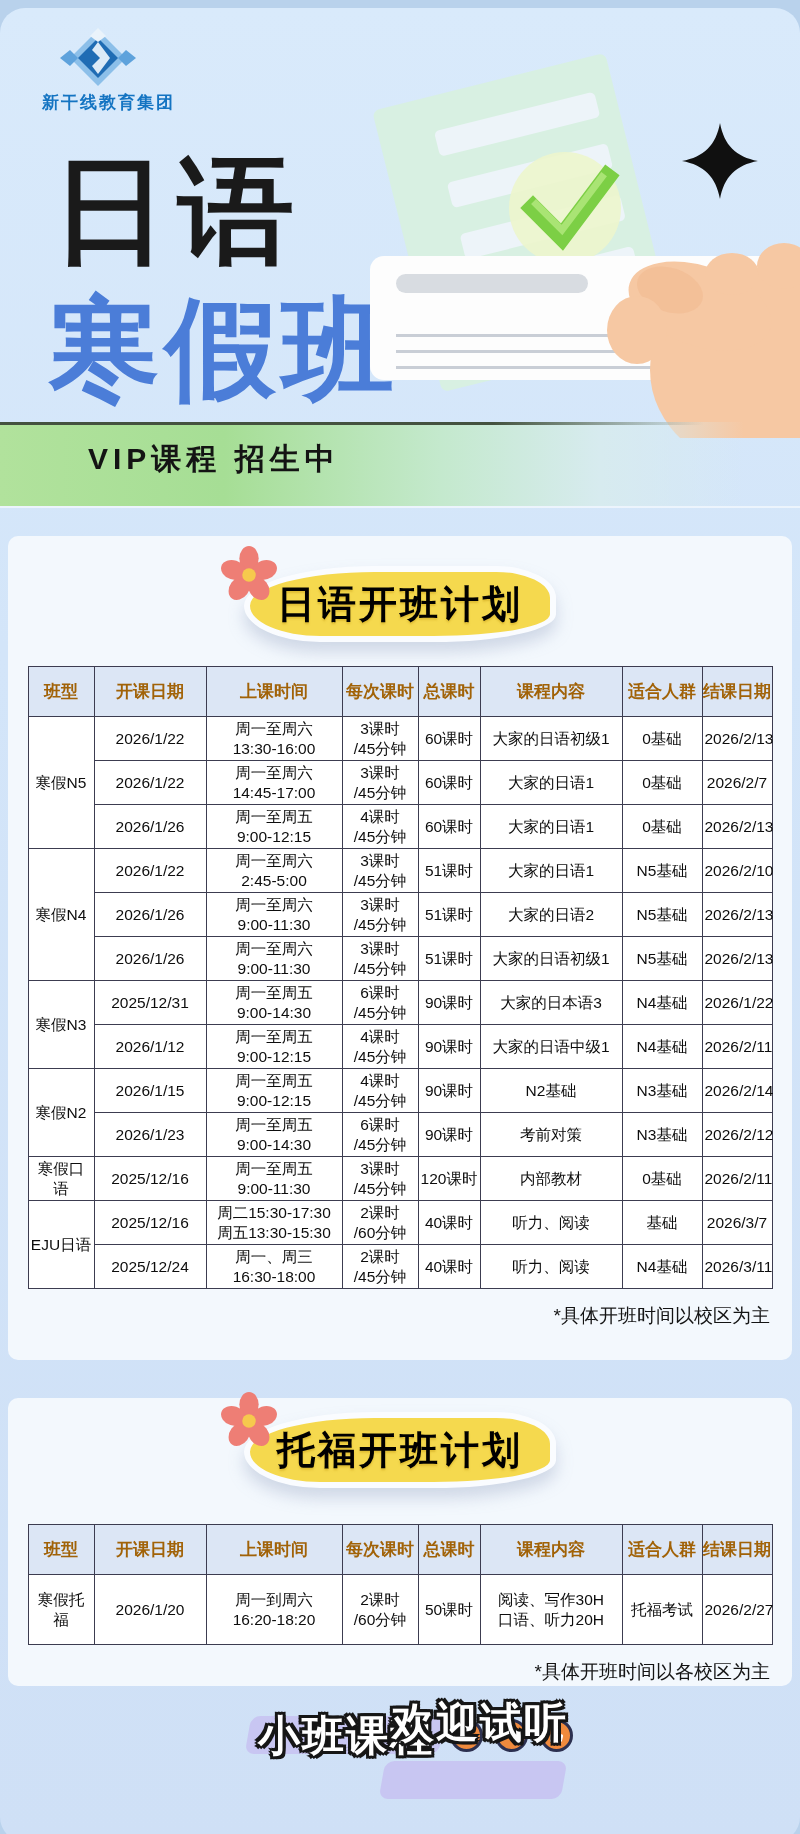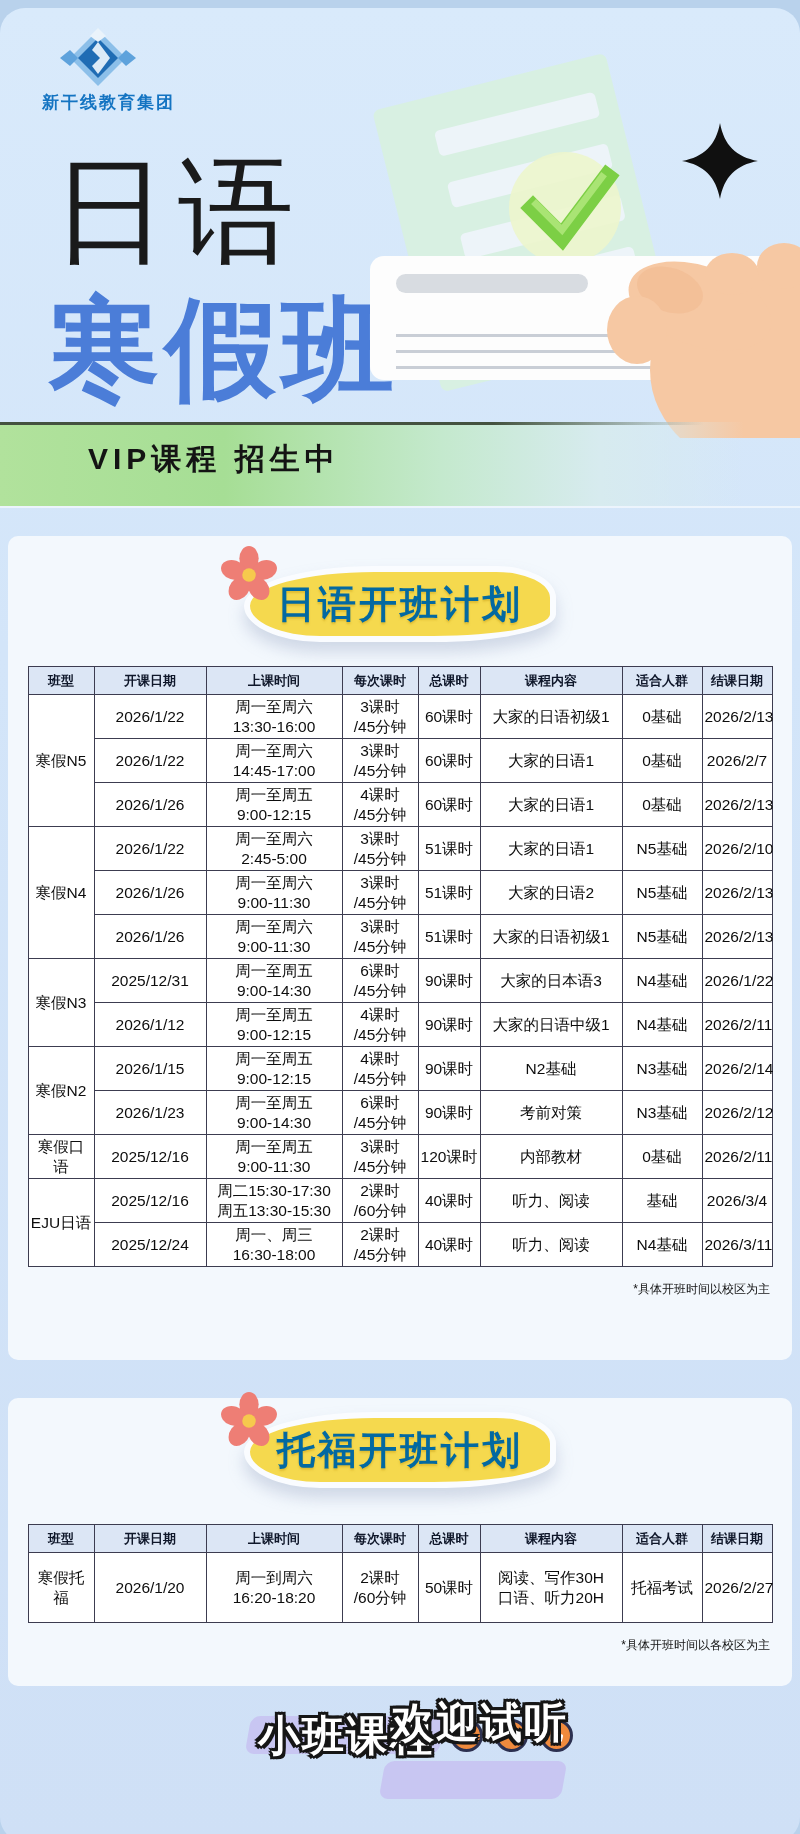--- a/index.html
+++ b/index.html
@@ -9,21 +9,21 @@
     background:linear-gradient(180deg,#d9eafb 0%, #d3e5f9 35%, #cfe0f6 100%);
     border-radius:25px;
   }
 
   
   .logo{ position:absolute; left:42px; top:20px; width:200px; }
   .logo svg{ display:block; margin-left:18px; }
   .logo-text{ font-size:17px; font-weight:700; color:#1474c2; letter-spacing:2px; margin-top:3px; }
 
   
-  .title1{ position:absolute; left:52px; top:140px; font-size:116px; font-weight:400;
+  .title1{ position:absolute; left:52px; top:140px; font-size:116px; font-weight:700;
            color:#1a1a1a; letter-spacing:10px; line-height:1.1; }
   .title2{ position:absolute; left:48px; top:280px; font-size:112px; font-weight:900;
            color:#4b7dd8; letter-spacing:5px; line-height:1.1; }
 
   
   .hero-illo{ position:absolute; right:0; top:30px; }
 
   
   .vip-band{ position:absolute; left:0; top:414px; width:800px; height:84px;
     background:linear-gradient(90deg,#b1e29c 0%, #a6de95 28%, #c4e9cd 55%, #d7ebef 75%, rgba(215,232,248,0) 93%);
@@ -38,32 +38,32 @@
   #panel-jp{ top:528px; height:824px; }
   #panel-tf{ top:1390px; height:288px; }
 
   
   .banner{ position:relative; width:312px; height:76px; margin:0 auto; background:#f5d94e;
     border:6px solid #fafcff; border-radius:48% 22% 45% 28% / 60% 48% 42% 55%;
     box-shadow:0 10px 16px rgba(140,155,190,.35);
     display:flex; align-items:center; justify-content:center; }
   #panel-jp .banner{ margin-top:30px; }
   #panel-tf .banner{ margin-top:14px; }
-  .banner-text{ font-size:38px; font-weight:900; color:#0369a1; letter-spacing:3px;
+  .banner-text{ font-size:38px; font-weight:900; color:#000000; letter-spacing:3px;
     text-shadow:0 2px 2px rgba(205,165,30,.55); }
   .flower{ position:absolute; left:-30px; top:-26px; }
 
   
   table.sched{ margin:24px auto 0; width:744px; border-collapse:collapse; table-layout:fixed; background:#ffffff; }
   #panel-tf table.sched{ margin-top:36px; }
   .sched th, .sched td{ border:1.6px solid #3c3c50; text-align:center; vertical-align:middle; white-space:pre-line; }
-  .sched th{ background:#dce6f5; font-size:13px; font-weight:700; color:#0f172a; height:28px; }
+  .sched th{ background:#dce6f5; font-size:17px; font-weight:700; color:#a16207; height:50px; }
   .sched td{ font-size:15.5px; color:#0d0d0d; height:44px; line-height:1.25; padding:1px 2px; }
   #panel-tf .sched td{ height:70px; }
-  .note{ text-align:right; font-size:12px; color:#141414; margin:14px 22px 0 0; }
+  .note{ text-align:right; font-size:19px; color:#141414; margin:14px 22px 0 0; }
 
   
   .fband{ position:absolute; height:38px; background:#c8c6f2; border-radius:9px; transform:skewX(-10deg); }
   #band1{ left:248px; top:1708px; width:194px; }
   #band2{ left:382px; top:1753px; width:182px; }
   .ftext{ position:absolute; font-size:42px; font-weight:900; color:#ffffff; letter-spacing:2px;
     text-shadow:-3px -3px 0 #161616, 0 -3px 0 #161616, 3px -3px 0 #161616,
                 -3px 0 0 #161616, 3px 0 0 #161616,
                 -3px 3px 0 #161616, 0 3px 0 #161616, 3px 3px 0 #161616; }
   #ftext1{ left:258px; top:1700px;font-family:Liberation Serif, serif; }
@@ -297,21 +297,21 @@
           <tr>
             <td rowspan="2">EJU日语</td>
             <td>2025/12/16</td>
             <td>周二15:30-17:30
 周五13:30-15:30</td>
             <td>2课时
 /60分钟</td>
             <td>40课时</td>
             <td>听力、阅读</td>
             <td>基础</td>
-            <td>2026/3/4</td>
+            <td>2026/3/7</td>
           </tr>
           <tr>
             <td>2025/12/24</td>
             <td>周一、周三
 16:30-18:00</td>
             <td>2课时
 /45分钟</td>
             <td>40课时</td>
             <td>听力、阅读</td>
             <td>N4基础</td>

